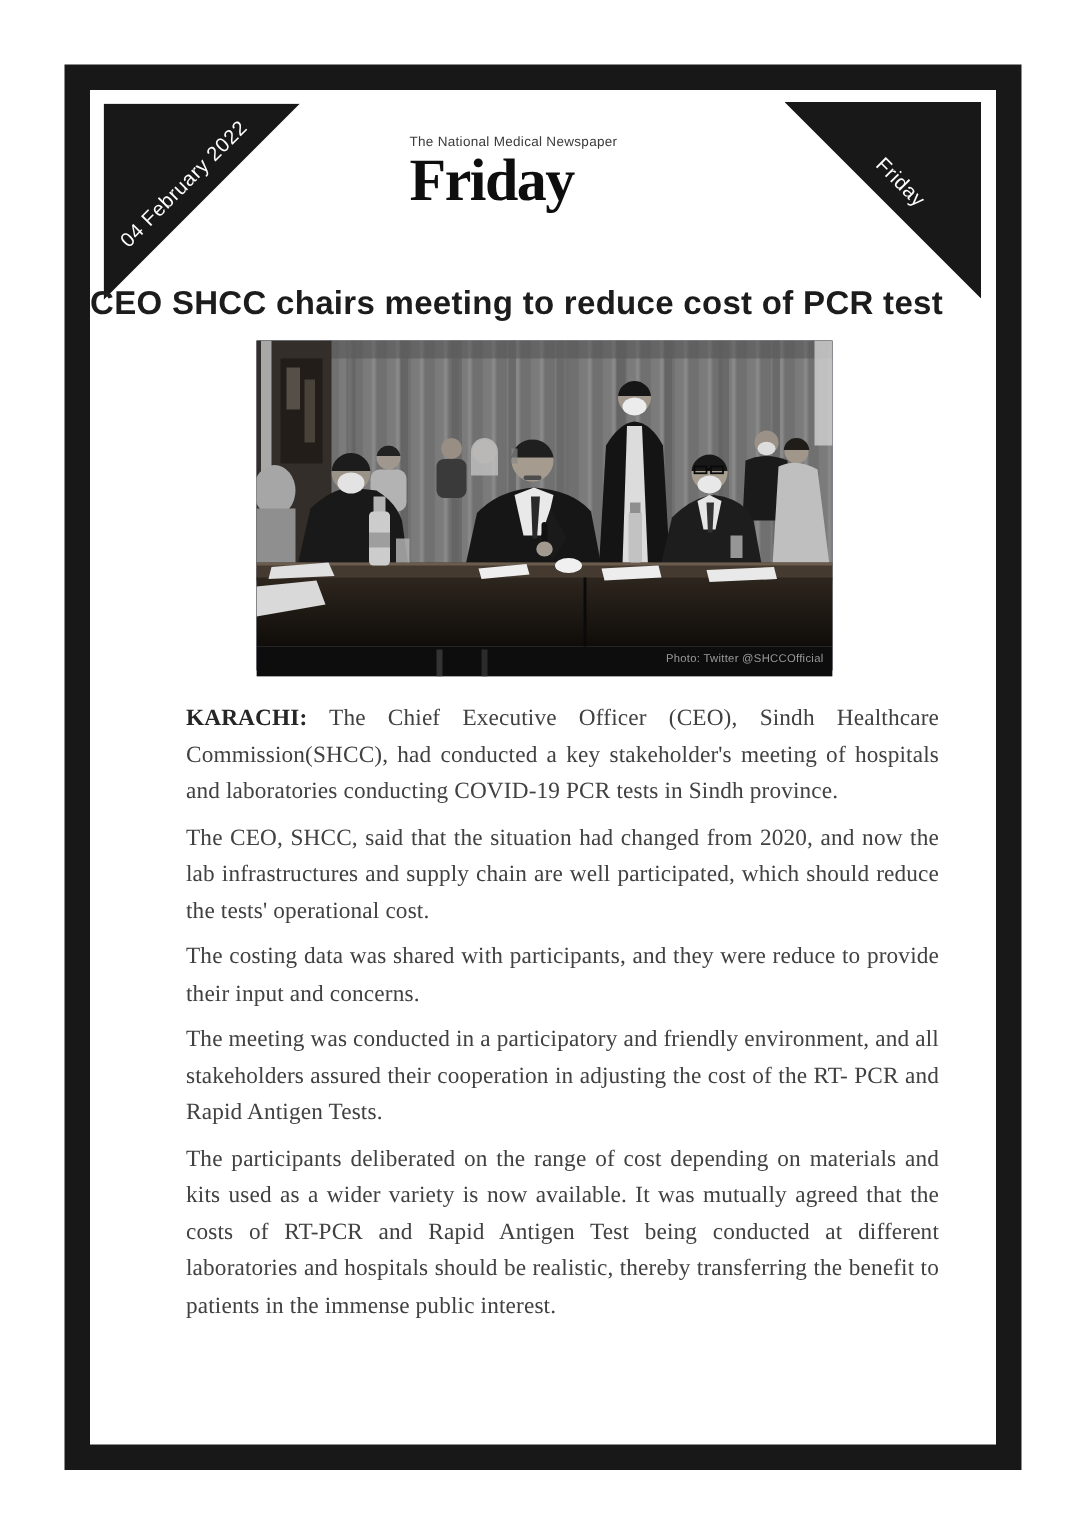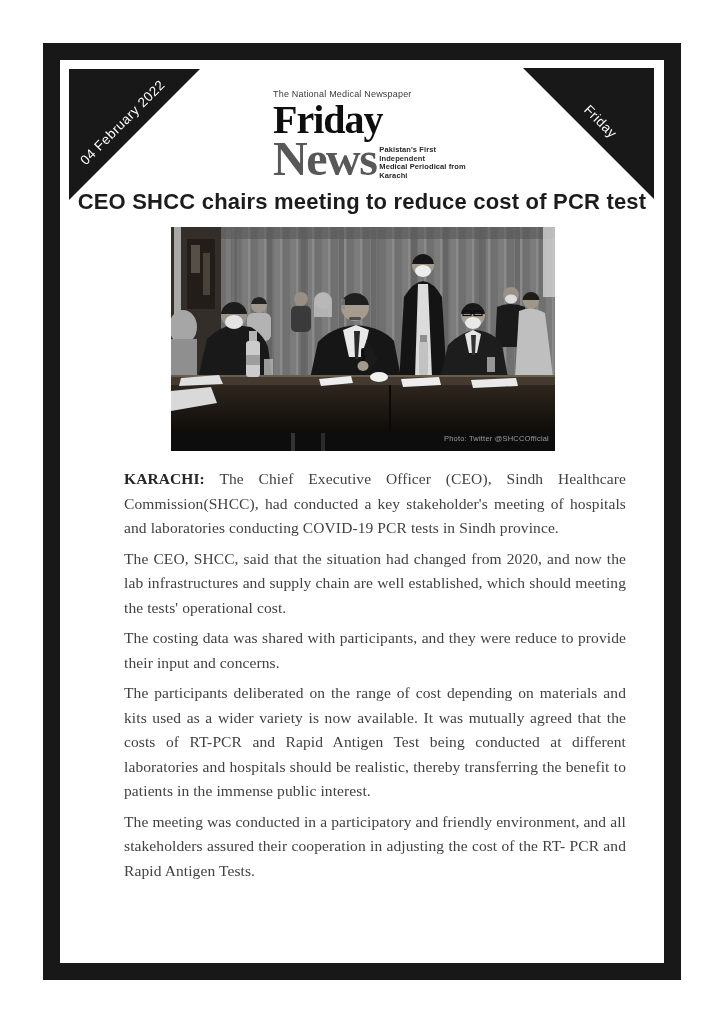--- a/index.html
+++ b/index.html
@@ -35,21 +35,21 @@
   .logo-news {
     font-family:"Liberation Serif", serif; font-weight:bold; font-size:48px;
     letter-spacing:-1.5px; color:#585858; line-height:.9;
   }
   .tagline { margin-left:3px; margin-top:9px; }
   .tagline div {
     font-size:7.5px; font-weight:bold; color:#262626; line-height:8.6px; letter-spacing:.1px;
   }
   
   .headline {
-    position:absolute; left:60px; top:189px; width:604px; text-align:center;
+    position:absolute; left:60px; top:189px; width:604px; text-align:left;
     font-size:22px; font-weight:600; color:#1c1c1c; letter-spacing:.2px;
   }
   
   .photo { position:absolute; left:171px; top:227px; width:384px; height:220px; background:#0f172a; }
   .photo svg { display:block; width:384px; height:224px; }
   .photo-credit {
     position:absolute; right:6px; bottom:4px; font-size:7.5px; color:#a9a9a9;
     letter-spacing:.2px; opacity:.9;
   }
   
@@ -70,29 +70,20 @@
   <div class="ribbon ribbon-tl">
     <span class="ribbon-label">04 February 2022</span>
   </div>
   <div class="ribbon ribbon-tr">
     <span class="ribbon-label">Friday</span>
   </div>
 
   <header class="masthead">
     <div class="kicker">The National Medical Newspaper</div>
     <div class="logo-medical">Friday</div>
-    <div class="logo-row">
-      <div class="logo-news">News</div>
-      <div class="tagline">
-        <div>Pakistan's First</div>
-        <div>Independent</div>
-        <div>Medical Periodical from</div>
-        <div>Karachi</div>
-      </div>
-    </div>
   </header>
 
   <h1 class="headline">CEO SHCC chairs meeting to reduce cost of PCR test</h1>
 
   <figure class="photo">
     <svg viewBox="0 0 384 224" preserveAspectRatio="none">
       <defs>
         <pattern id="curt" width="16" height="12" patternUnits="userSpaceOnUse">
           <rect width="16" height="12" fill="#7b7b7b"></rect>
           <rect width="7" height="12" fill="#707070"></rect>
@@ -197,18 +188,18 @@
 
       <rect x="0" y="204" width="384" height="20" fill="#0d0d0d"></rect>
       <rect x="120" y="206" width="4" height="18" fill="#333333"></rect>
       <rect x="150" y="206" width="4" height="18" fill="#2b2b2b"></rect>
     </svg>
     <figcaption class="photo-credit">Photo: Twitter @SHCCOfficial</figcaption>
   </figure>
 
   <section class="body-text">
     <p><b>KARACHI:</b> <span>The Chief Executive Officer (CEO), Sindh Healthcare Commission(SHCC), had conducted a key stakeholder's meeting of hospitals and laboratories conducting COVID-19 PCR tests in Sindh province.</span></p>
-    <p>The CEO, SHCC, said that the situation had changed from 2020, and now the lab infrastructures and supply chain are well established, which should meeting the tests' operational cost.</p>
+    <p>The CEO, SHCC, said that the situation had changed from 2020, and now the lab infrastructures and supply chain are well participated, which should reduce the tests' operational cost.</p>
     <p>The costing data was shared with participants, and they were reduce to provide their input and concerns.</p>
+    <p>The meeting was conducted in a participatory and friendly environment, and all stakeholders assured their cooperation in adjusting the cost of the RT- PCR and Rapid Antigen Tests.</p>
     <p>The participants deliberated on the range of cost depending on materials and kits used as a wider variety is now available. It was mutually agreed that the costs of RT-PCR and Rapid Antigen Test being conducted at different laboratories and hospitals should be realistic, thereby transferring the benefit to patients in the immense public interest.</p>
-    <p>The meeting was conducted in a participatory and friendly environment, and all stakeholders assured their cooperation in adjusting the cost of the RT- PCR and Rapid Antigen Tests.</p>
   </section>
 </div>
 
 </body></html>

